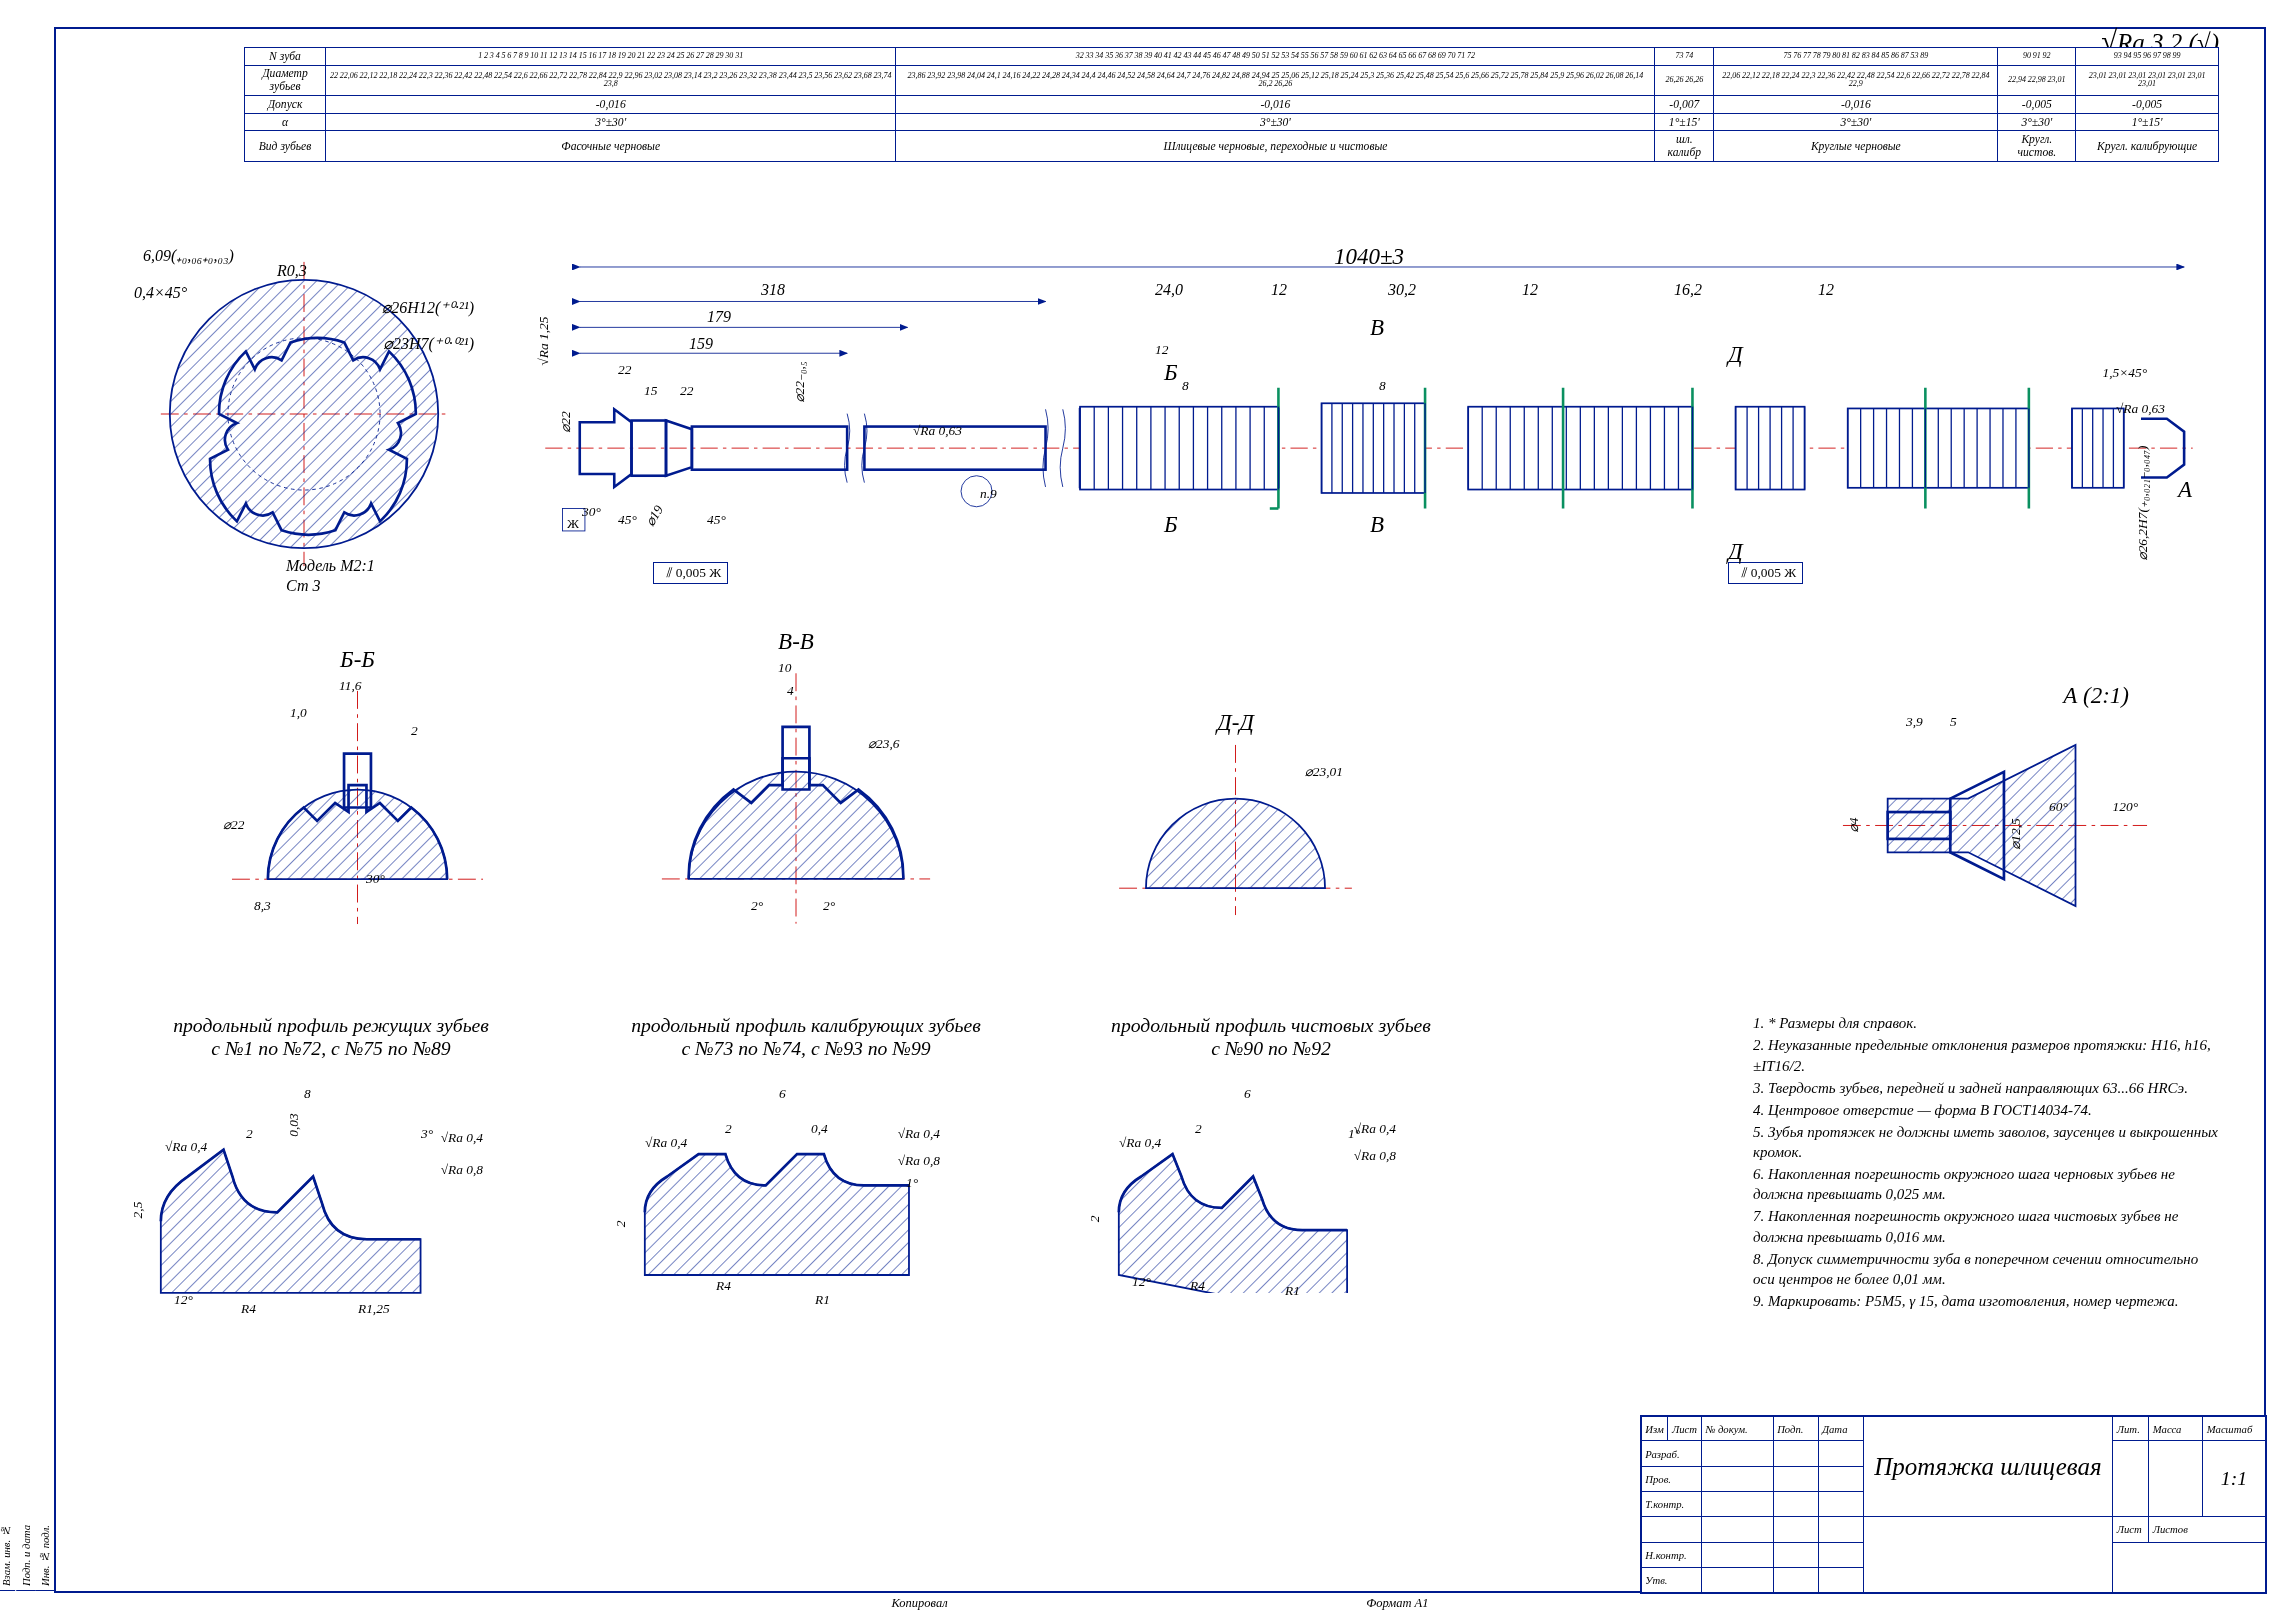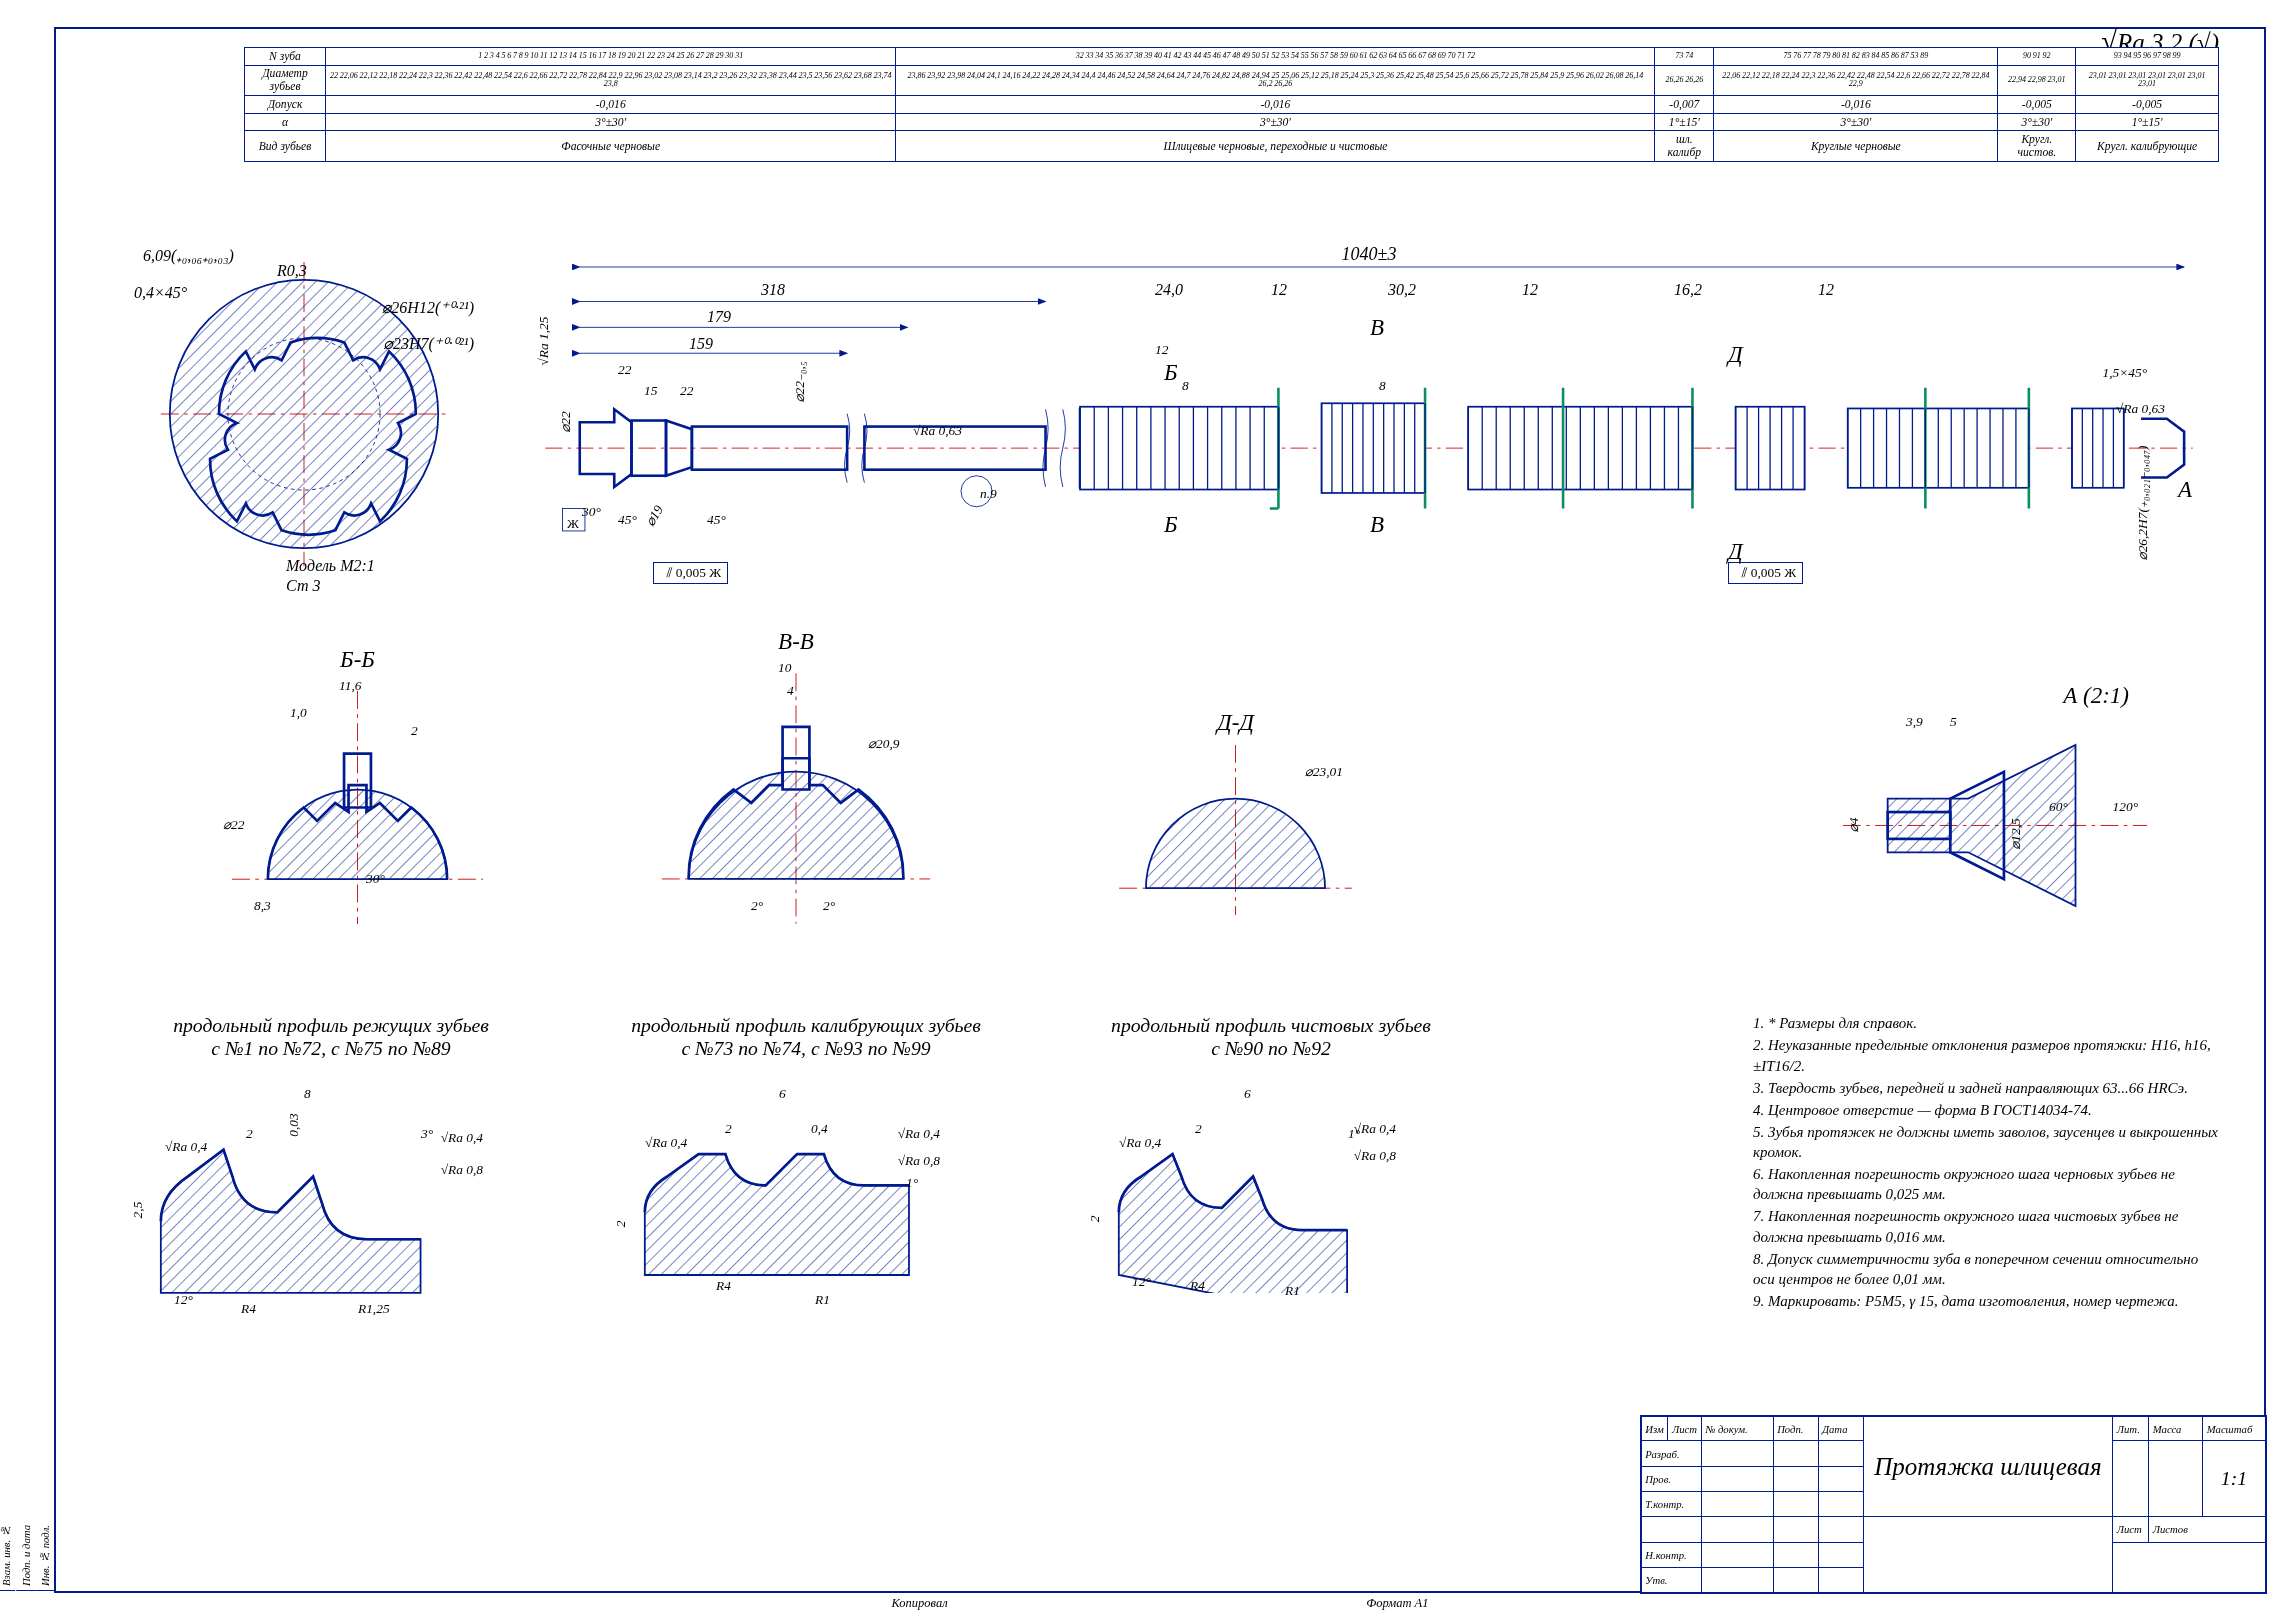--- a/index.html
+++ b/index.html
@@ -45,21 +45,21 @@
     text-align: center;
     vertical-align: middle;
   }
   .tooth-table .hdr { font-style: italic; width: 81px; }
   .tooth-table .tiny { font-size: 8px; line-height: 1; }
   .tooth-table .tiny span { display: inline-block; padding: 0 0.9px; }
 
   
   .drawing-area { position: absolute; left: 27px; top: 206px; right: 36px; bottom: 143px; }
   .block { position: absolute; margin-left: 24px; }
-  .dim-text { font-size: 18px; font-style: italic; }
+  .dim-text { font-size: 23px; font-style: italic; }
   .small-dim { font-size: 16px; font-style: italic; }
   .xsmall-dim { font-size: 13.4px; font-style: italic; }
   .blue-thick { fill: none; stroke: #001b8f; stroke-width: 3; }
   .thin { fill: none; stroke: #001b8f; stroke-width: 1; }
   .hatch { fill: url(#hatch); stroke: #001b8f; stroke-width: 2; }
   .axis { stroke: #c00; stroke-width: 1; stroke-dasharray: 20 6 4 6; }
   .green-stroke { stroke: #0a9060; stroke-width: 3; fill: none; }
 
   .caption { font-size: 19.7px; font-style: italic; text-align: center; }
   .section-label { font-size: 23px; font-style: italic; }
@@ -398,21 +398,21 @@
       <div class="section-label" style="text-align:center">В-В</div>
       <svg width="304" height="278" viewBox="0 0 340 310">
         <line class="axis" x1="170" y1="20" x2="170" y2="300"></line>
         <line class="axis" x1="20" y1="250" x2="320" y2="250"></line>
         <path class="hatch" d="M50,250 a120,120 0 0 1 240,0 z"></path>
         <path class="blue-thick" fill="#fff" d="M155,80 l30,0 l0,70 l-30,0 z"></path>
         <path class="blue-thick" d="M50,250 a120,120 0 0 1 50,-100 l20,15 l20,-20 l15,0 l0,-30 l30,0 l0,30 l15,0 l20,20 l20,-15 a120,120 0 0 1 50,100"></path>
       </svg>
       <div class="xsmall-dim" style="position:absolute;left:134px;top:31px">10</div>
       <div class="xsmall-dim" style="position:absolute;left:143px;top:54px">4</div>
-      <div class="xsmall-dim" style="position:absolute;left:224px;top:107px">⌀20,9</div>
+      <div class="xsmall-dim" style="position:absolute;left:224px;top:107px">⌀23,6</div>
       <div class="xsmall-dim" style="position:absolute;left:107px;top:269px">2°</div>
       <div class="xsmall-dim" style="position:absolute;left:179px;top:269px">2°</div>
     </div>
 
     <div class="block" style="left:1003px;top:475px;width:251px;height:215px">
       <div class="section-label" style="text-align:center">Д-Д</div>
       <svg width="251" height="188" viewBox="0 0 280 210">
         <line class="axis" x1="140" y1="10" x2="140" y2="200"></line>
         <line class="axis" x1="10" y1="170" x2="270" y2="170"></line>
         <path class="hatch" d="M40,170 a100,100 0 0 1 200,0 z"></path>

